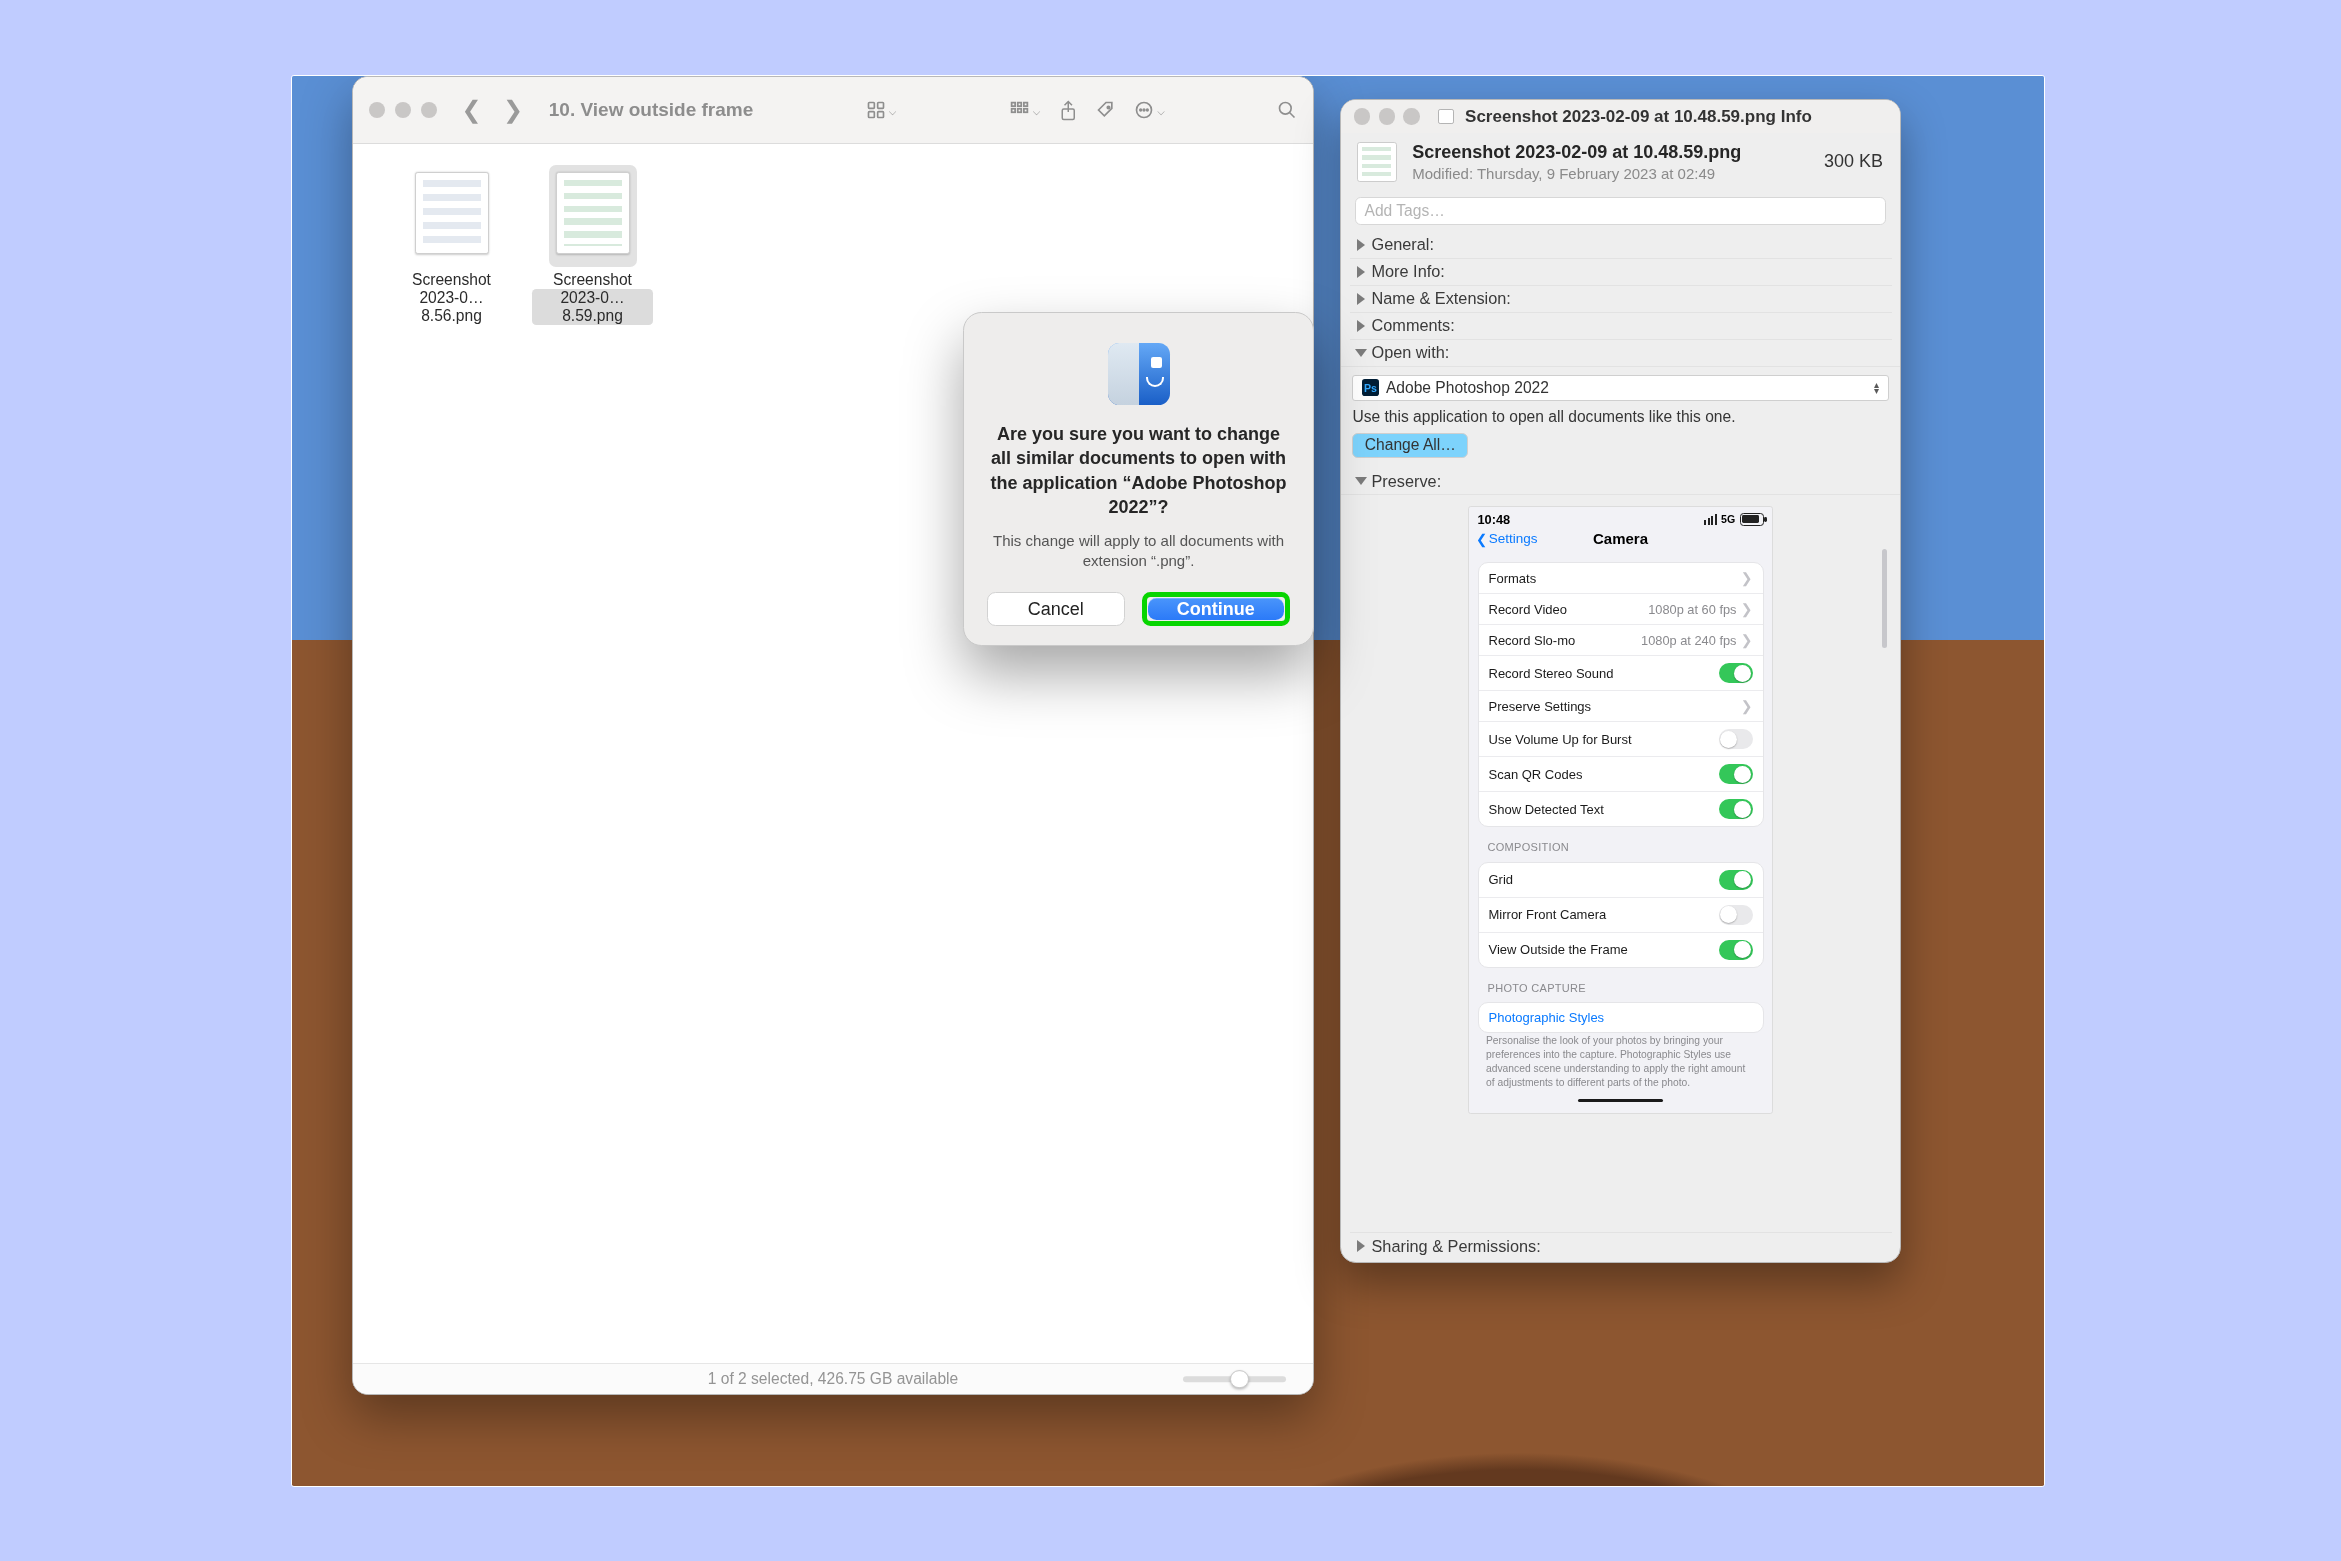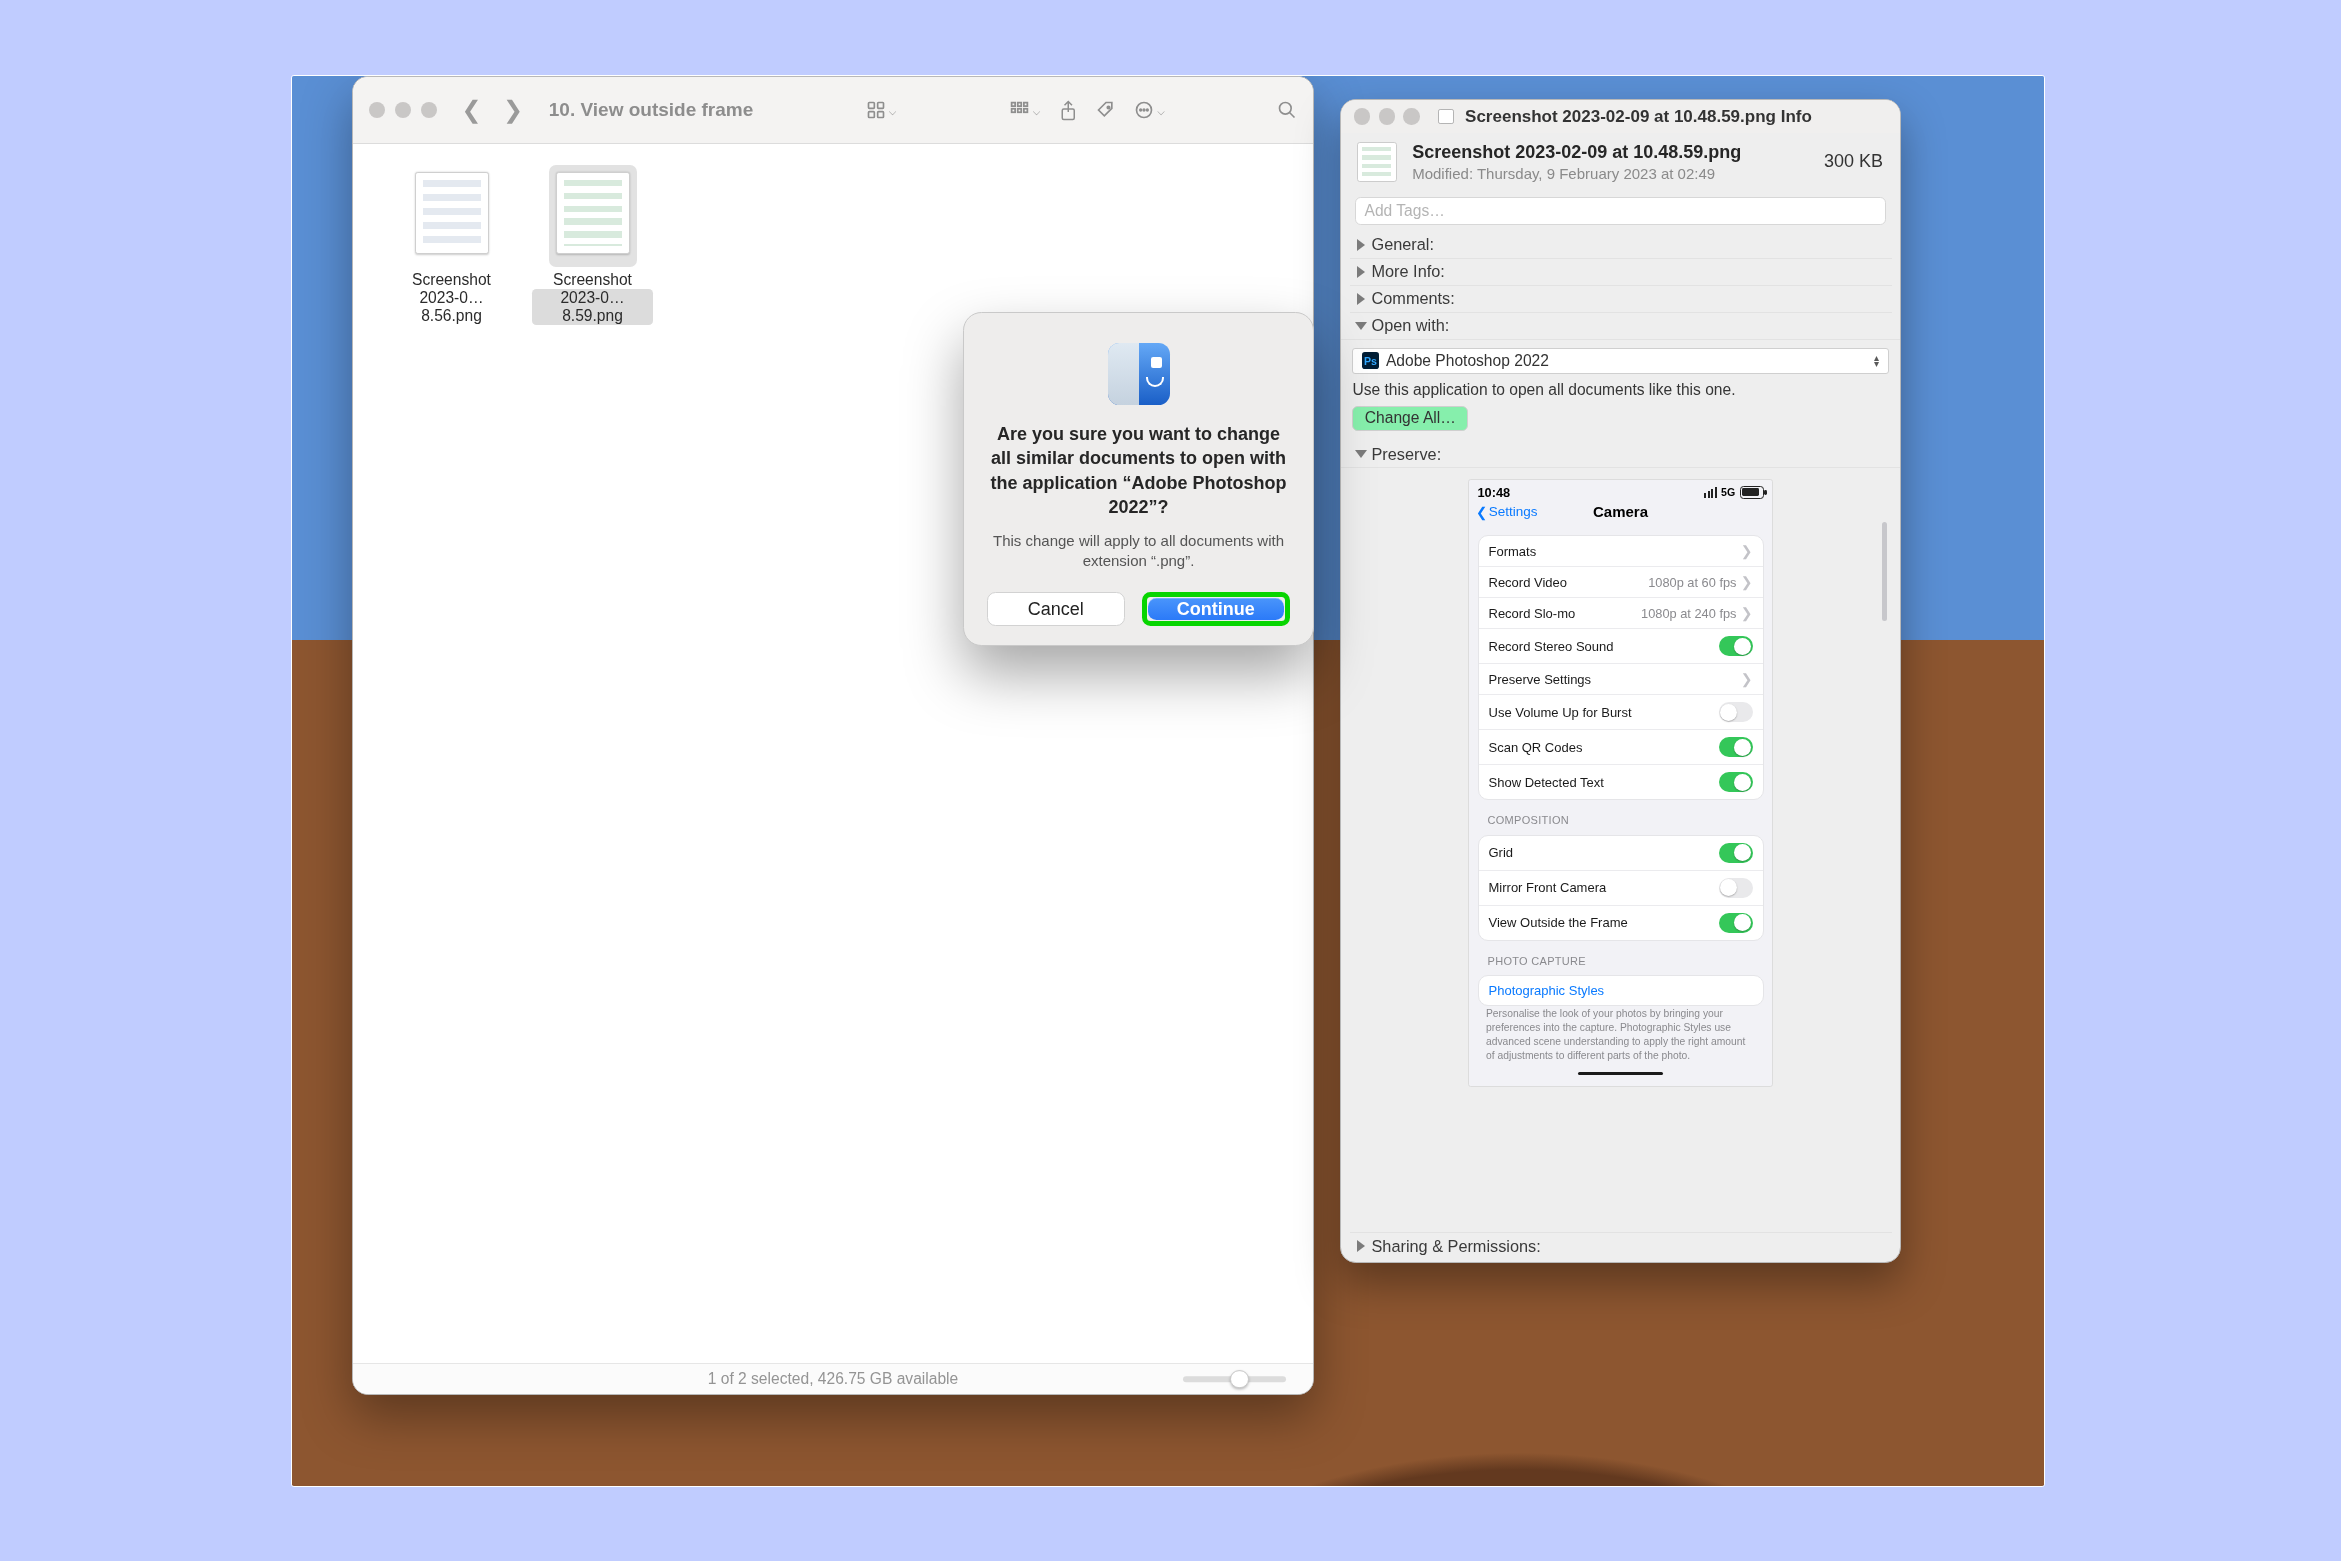--- a/index.html
+++ b/index.html
@@ -69,21 +69,21 @@
 
   .disc { padding:0 8.5px;}
   .drow { display:flex; align-items:center; gap:7px; padding:3.5px 7px; font-size:16.3px; color:#3a3a3a; border-top:0.7px solid #e2e2e2;}
   .drow:first-child{border-top:none;}
   .tri { display:inline-block; width:0; height:0; border-top:6.4px solid transparent; border-bottom:6.4px solid transparent; border-left:8.5px solid #7b7b7b;}
   .tri.open { transform:rotate(90deg);}
   .section-body { padding:2.8px 0 10px 0; border-top:0.7px solid #e2e2e2;}
   .select-row { margin:5.7px 11.4px 0; background:#fff; border:0.7px solid #cfcfcf; border-radius:3px; height:25.5px; display:flex; align-items:center; padding:0 8.5px; font-size:15.6px; color:#333; justify-content:space-between;}
   .ps-icon { width:17px; height:17px; background:#001e36; color:#31a8ff; font-weight:800; font-size:10.6px; border-radius:2.8px; display:flex; align-items:center; justify-content:center; margin-right:7px;}
   .helper { font-size:15.6px; color:#363636; margin:7px 11.4px 7px;}
-  .changeall { display:inline-block; margin:0 11.4px 0; background:#86efac; border:0.7px solid #cfcfcf; border-radius:5.7px; padding:2.8px 11.4px; font-size:15.6px; color:#333;}
+  .changeall { display:inline-block; margin:0 11.4px 0; background:#7dd3fc; border:0.7px solid #cfcfcf; border-radius:5.7px; padding:2.8px 11.4px; font-size:15.6px; color:#333;}
 
   
   .preview-area { border-top:0.7px solid #e2e2e2; padding:7px 8.5px 10px;}
   .phone { margin:4.3px auto 0; width:305px; background:#f2f2f6; border:0.7px solid #dcdcdc; border-radius:2.8px; font-size:12.8px; padding-bottom:11.4px;}
   .ph-status { display:flex; justify-content:space-between; align-items:center; padding:4.3px 8.5px 2.8px; font-weight:700; font-size:12.8px;}
   .ph-stat-r { display:flex; align-items:center; gap:4.3px; font-size:10.6px; font-weight:600;}
   .batt { width:24px; height:12.8px; border:1.4px solid #222; border-radius:3.5px; position:relative;}
   .batt::after{content:""; position:absolute; right:-4.3px; top:2.8px; width:2.8px; height:5.7px; background:#222; border-radius:1.4px;}
   .batt .fill{ position:absolute; left:1.4px; top:1.4px; bottom:1.4px; width:80%; background:#222; border-radius:1.4px;}
   .ph-nav { display:flex; align-items:center; padding:1.4px 7px 7px; position:relative;}
@@ -233,20 +233,24 @@
       <div class="drow">
           <span class="tri"></span>
           <span>General:</span>
         </div>
       <div class="drow">
           <span class="tri"></span>
           <span>More Info:</span>
         </div>
       <div class="drow">
           <span class="tri"></span>
+          <span>Name &amp; Extension:</span>
+        </div>
+      <div class="drow">
+          <span class="tri"></span>
           <span>Comments:</span>
         </div>
       <div class="drow">
           <span class="tri open"></span>
           <span>Open with:</span>
         </div>
     </div>
     <div class="section-body">
       <div class="select-row">
         <span style="display:flex;align-items:center;">

